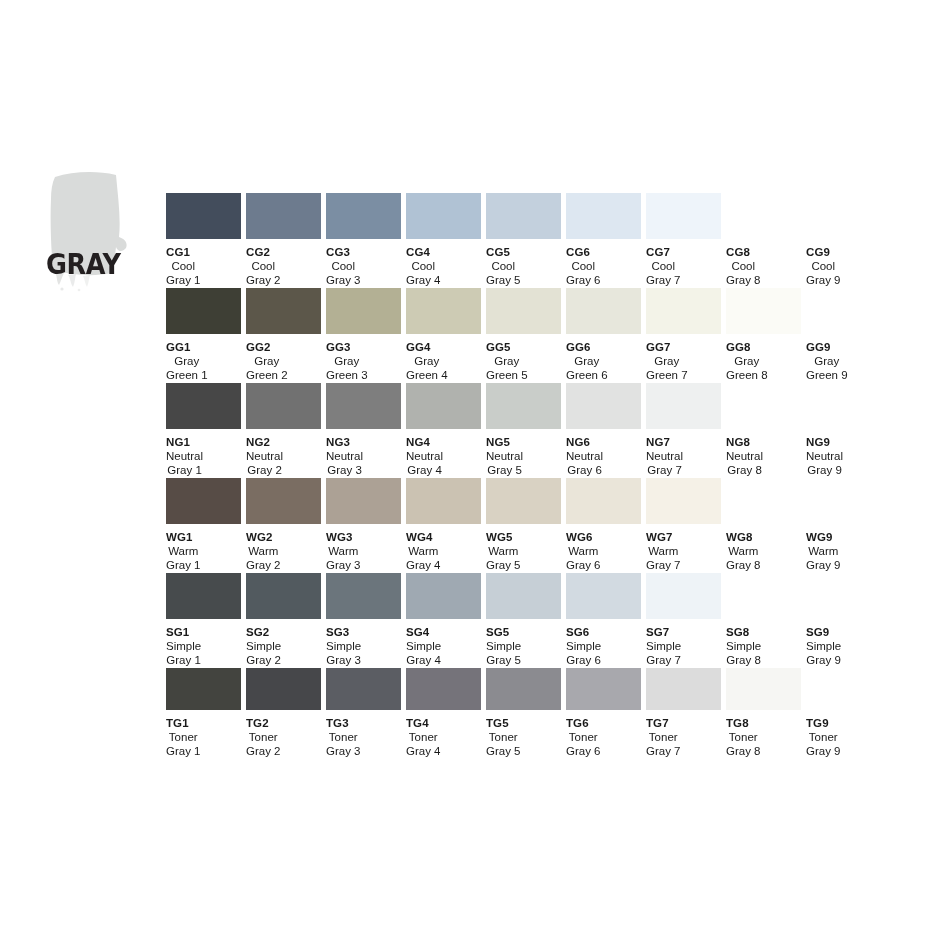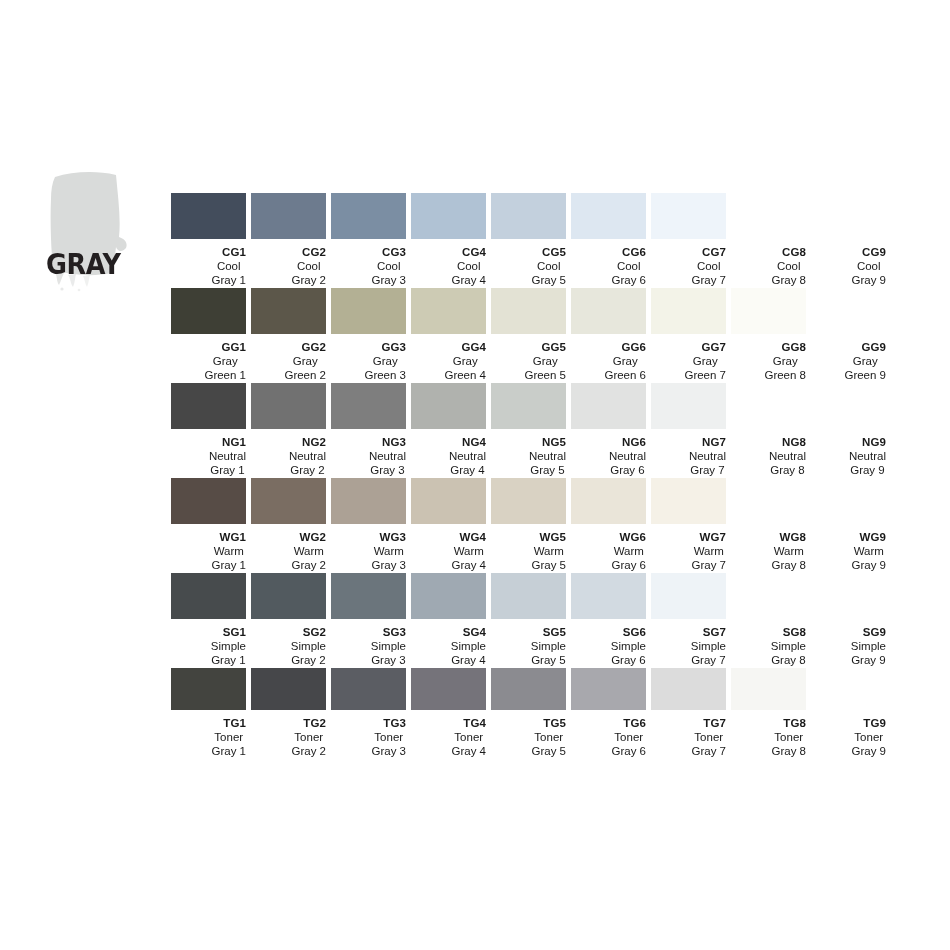--- a/index.html
+++ b/index.html
@@ -57,21 +57,21 @@
   }
   .swatch-row {
     display: flex;
     height: 95px;
   }
   .swatch-row:last-child { height: 90px; }
   .swatch-cell {
     width: 80px;
     display: flex;
     flex-direction: column;
-    align-items: flex-end;
+    align-items: flex-start;
   }
   .chip {
     width: 75px;
     height: 46px;
     box-sizing: border-box;
   }
   .chip.blank {
     background: transparent !important;
   }
   .chip-code {
@@ -82,21 +82,20 @@
     letter-spacing: 0.1px;
     color: #1a1a1a;
   }
   .chip-name {
     font-size: 11.5px;
     font-weight: 400;
     line-height: 14px;
     text-align: center;
     color: #1a1a1a;
     white-space: pre-line;
-    margin-left: 28px;
   }
 </style>
 </head>
 <body>
 
 <div id="logo-block">
   <svg id="logo-brush" viewBox="0 0 110 130" aria-hidden="true">
     <path d="M13 14 C 30 9, 52 7, 74 12 C 76 34, 79 56, 77 74 C 83 76, 86 80, 84 85 C 80 90, 75 88, 74 84 C 73 93, 72 101, 70 110 C 50 114, 30 112, 11 107 C 9 84, 8 58, 9 36 C 9 28, 10 20, 13 14 Z" fill="#d9dbda"></path>
     <path d="M12 108 C 16 113, 14 118, 17 122 C 19 118, 20 114, 22 110 Z" fill="#d9dbda" opacity="0.75"></path>
     <path d="M26 112 C 29 116, 28 120, 31 124 C 33 119, 33 115, 34 111 Z" fill="#d9dbda" opacity="0.55"></path>

